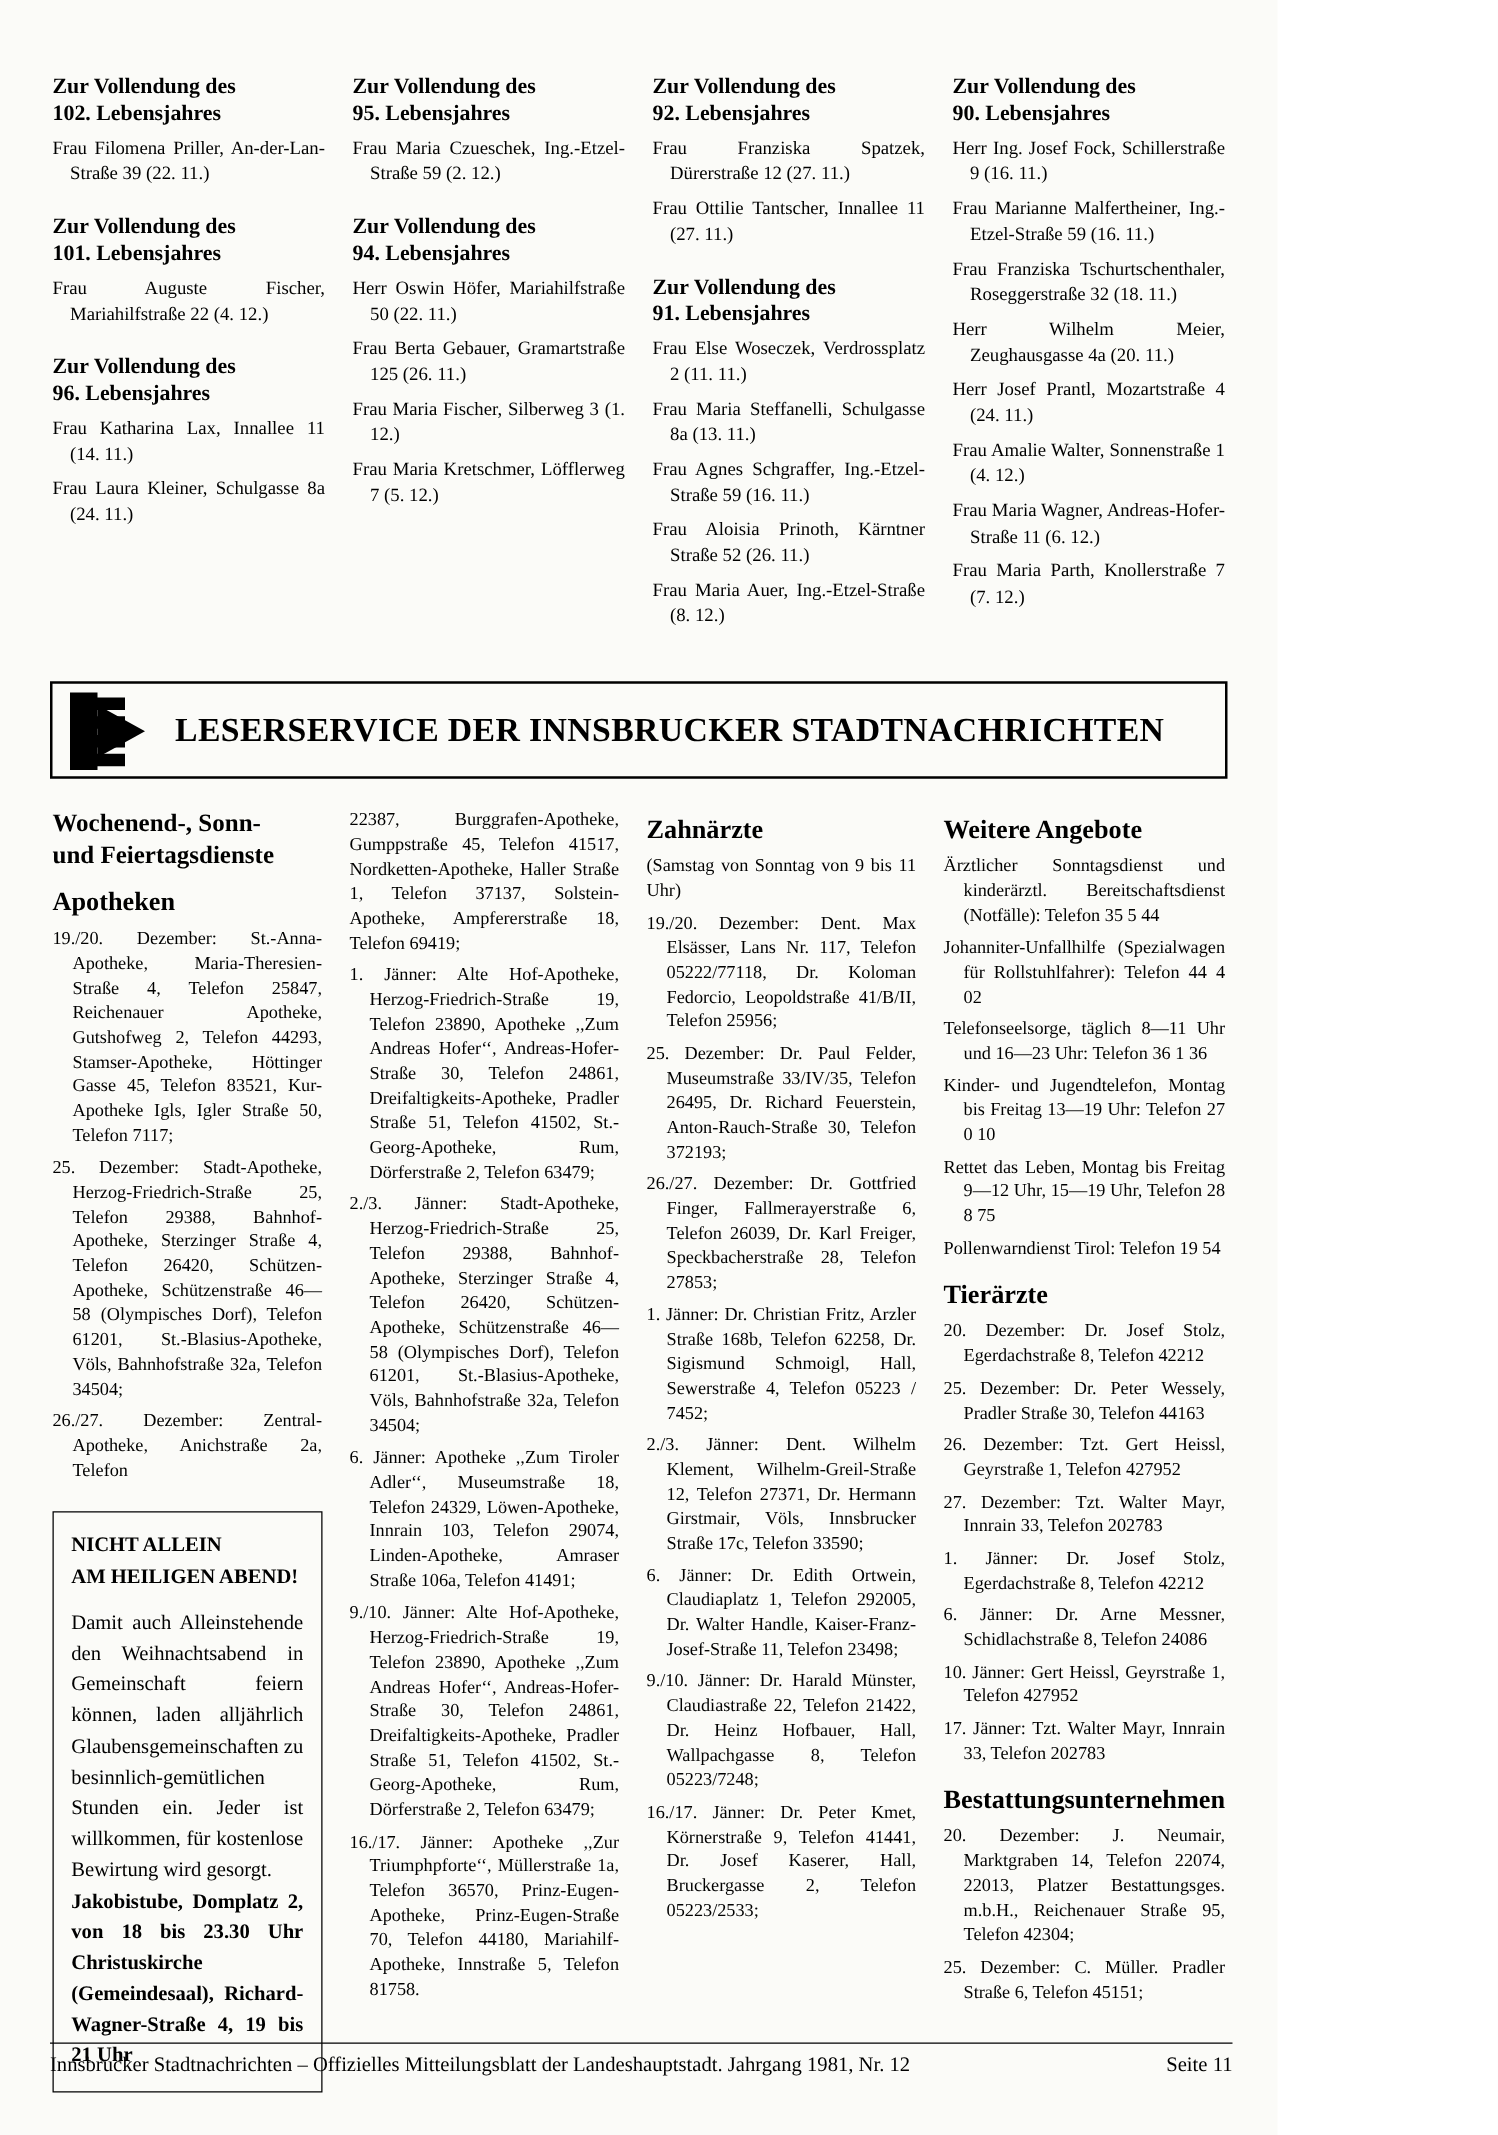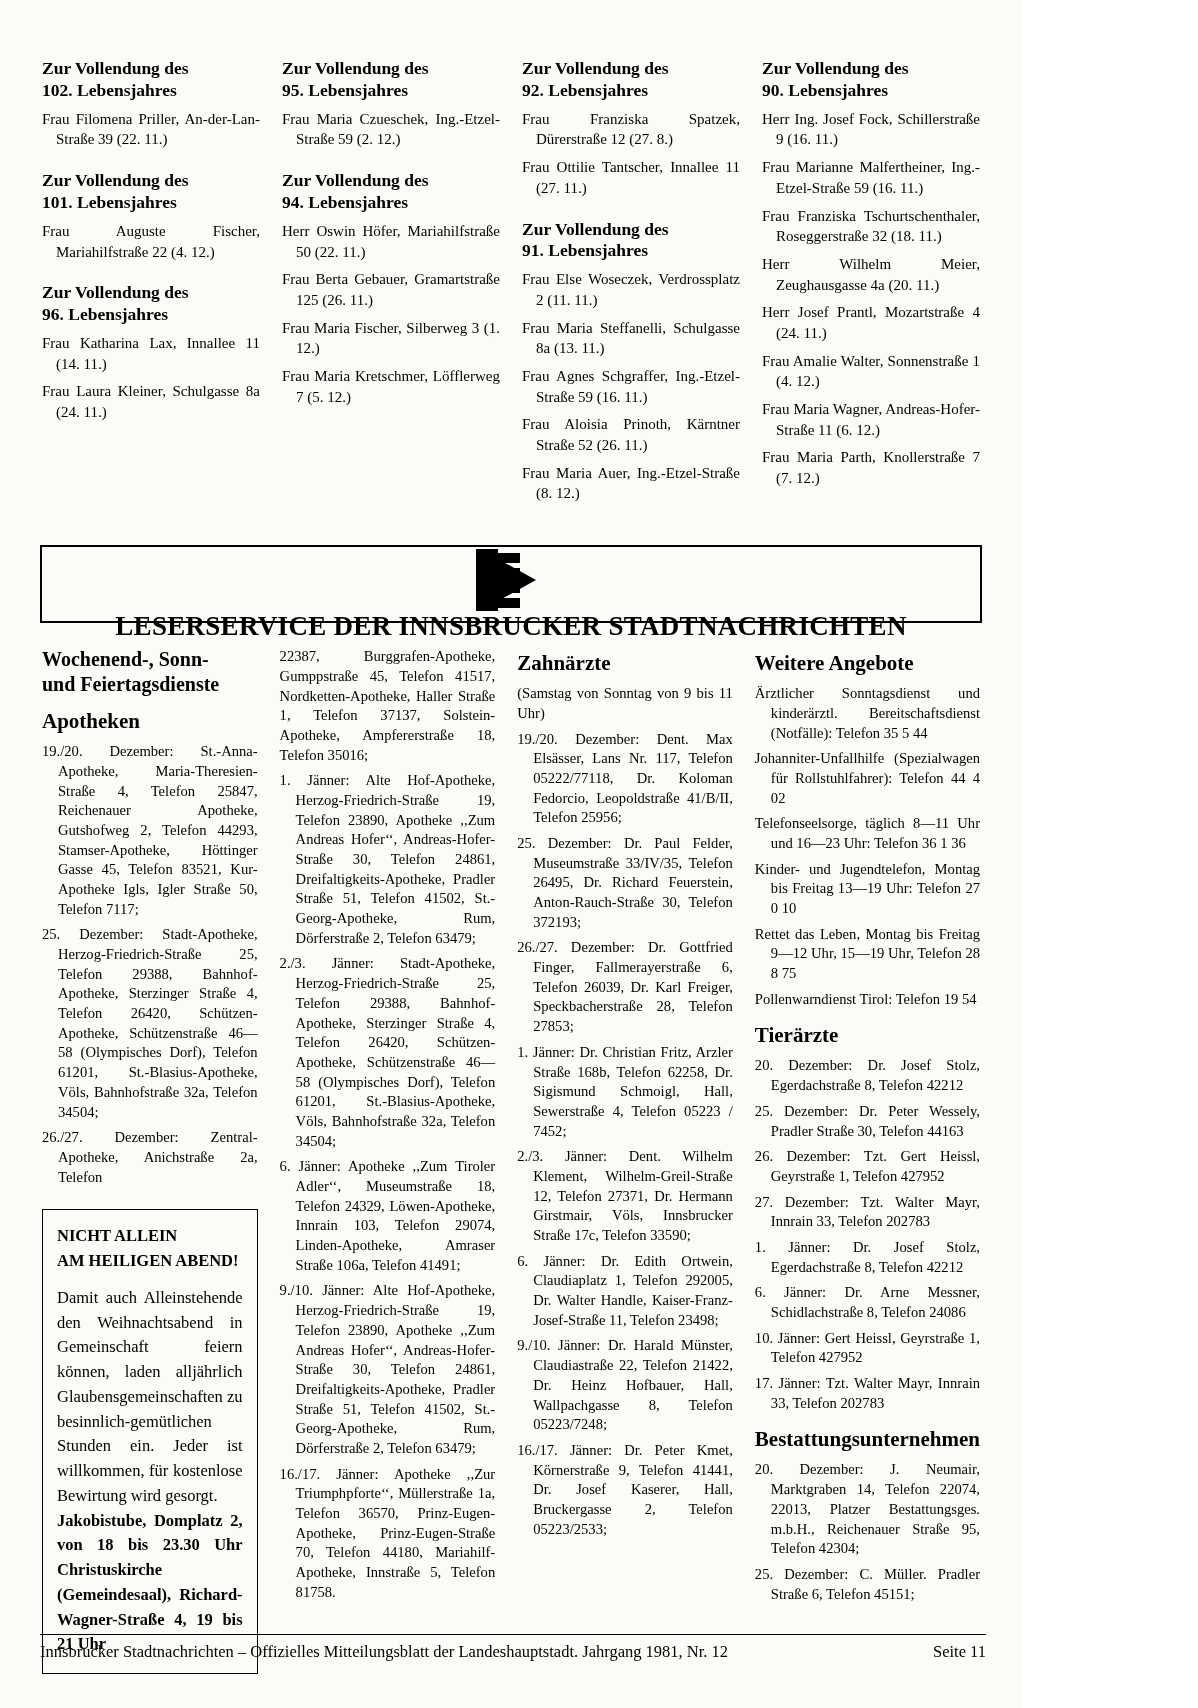--- a/index.html
+++ b/index.html
@@ -58,21 +58,20 @@
   .banner {
     margin-top: 34px;
     height: 78px;
     border: 2px solid #000;
     border-radius: 0 0 0 0;
     position: relative;
     display: flex;
     align-items: center;
     box-sizing: border-box;
     background: #fbfbf8;
-    flex-direction: column;
   }
   .banner .logo {
     width: 90px;
     height: 64px;
     margin-left: 8px;
     position: relative;
     flex: 0 0 auto;
   }
   .banner .logo .bar {
     position: absolute;
@@ -222,21 +221,21 @@
           <span class="hang">Frau Maria Fischer, Silberweg 3 (1. 12.)</span>
         </p>
       <p>
           <span class="hang">Frau Maria Kretschmer, Löfflerweg 7 (5. 12.)</span>
         </p>
     </div>
 
     <div class="anniv-col">
       <h3>Zur Vollendung des<br>92. Lebensjahres</h3>
       <p>
-          <span class="hang">Frau Franziska Spatzek, Dürerstraße 12 (27. 8.)</span>
+          <span class="hang">Frau Franziska Spatzek, Dürerstraße 12 (27. 11.)</span>
         </p>
       <p>
           <span class="hang">Frau Ottilie Tantscher, Innallee 11 (27. 11.)</span>
         </p>
       <h3 class="spaced">Zur Vollendung des<br>91. Lebensjahres</h3>
       <p>
           <span class="hang">Frau Else Woseczek, Verdrossplatz 2 (11. 11.)</span>
         </p>
       <p>
           <span class="hang">Frau Maria Steffanelli, Schulgasse 8a (13. 11.)</span>
@@ -303,21 +302,21 @@
       <p>26./27. Dezember: Zentral-Apotheke, Anichstraße 2a, Telefon</p>
 
       <div class="box">
         <p class="title">NICHT ALLEIN<br>AM HEILIGEN ABEND!</p>
         <p>Damit auch Alleinstehende den Weihnachtsabend in Gemeinschaft feiern können, laden alljährlich Glaubensgemeinschaften zu besinnlich-gemütlichen Stunden ein. Jeder ist willkommen, für kostenlose Bewirtung wird gesorgt.</p>
         <p class="bold">Jakobistube, Domplatz 2, von 18 bis 23.30 Uhr Christuskirche (Gemeindesaal), Richard-Wagner-Straße 4, 19 bis 21 Uhr</p>
       </div>
     </div>
 
     <div class="svc-col">
-      <p class="noind">22387, Burggrafen-Apotheke, Gumppstraße 45, Telefon 41517, Nordketten-Apotheke, Haller Straße 1, Telefon 37137, Solstein-Apotheke, Ampfererstraße 18, Telefon 35016;</p>
+      <p class="noind">22387, Burggrafen-Apotheke, Gumppstraße 45, Telefon 41517, Nordketten-Apotheke, Haller Straße 1, Telefon 37137, Solstein-Apotheke, Ampfererstraße 18, Telefon 69419;</p>
       <p>1. Jänner: Alte Hof-Apotheke, Herzog-Friedrich-Straße 19, Telefon 23890, Apotheke ,,Zum Andreas Hofer‘‘, Andreas-Hofer-Straße 30, Telefon 24861, Dreifaltigkeits-Apotheke, Pradler Straße 51, Telefon 41502, St.-Georg-Apotheke, Rum, Dörferstraße 2, Telefon 63479;</p>
       <p>2./3. Jänner: Stadt-Apotheke, Herzog-Friedrich-Straße 25, Telefon 29388, Bahnhof-Apotheke, Sterzinger Straße 4, Telefon 26420, Schützen-Apotheke, Schützenstraße 46—58 (Olympisches Dorf), Telefon 61201, St.-Blasius-Apotheke, Völs, Bahnhofstraße 32a, Telefon 34504;</p>
       <p>6. Jänner: Apotheke ,,Zum Tiroler Adler‘‘, Museumstraße 18, Telefon 24329, Löwen-Apotheke, Innrain 103, Telefon 29074, Linden-Apotheke, Amraser Straße 106a, Telefon 41491;</p>
       <p>9./10. Jänner: Alte Hof-Apotheke, Herzog-Friedrich-Straße 19, Telefon 23890, Apotheke ,,Zum Andreas Hofer‘‘, Andreas-Hofer-Straße 30, Telefon 24861, Dreifaltigkeits-Apotheke, Pradler Straße 51, Telefon 41502, St.-Georg-Apotheke, Rum, Dörferstraße 2, Telefon 63479;</p>
       <p>16./17. Jänner: Apotheke ,,Zur Triumphpforte‘‘, Müllerstraße 1a, Telefon 36570, Prinz-Eugen-Apotheke, Prinz-Eugen-Straße 70, Telefon 44180, Mariahilf-Apotheke, Innstraße 5, Telefon 81758.</p>
     </div>
 
     <div class="svc-col">
       <h4 class="first">Zahnärzte</h4>
       <p class="noind">(Samstag von Sonntag von 9 bis 11 Uhr)</p>

